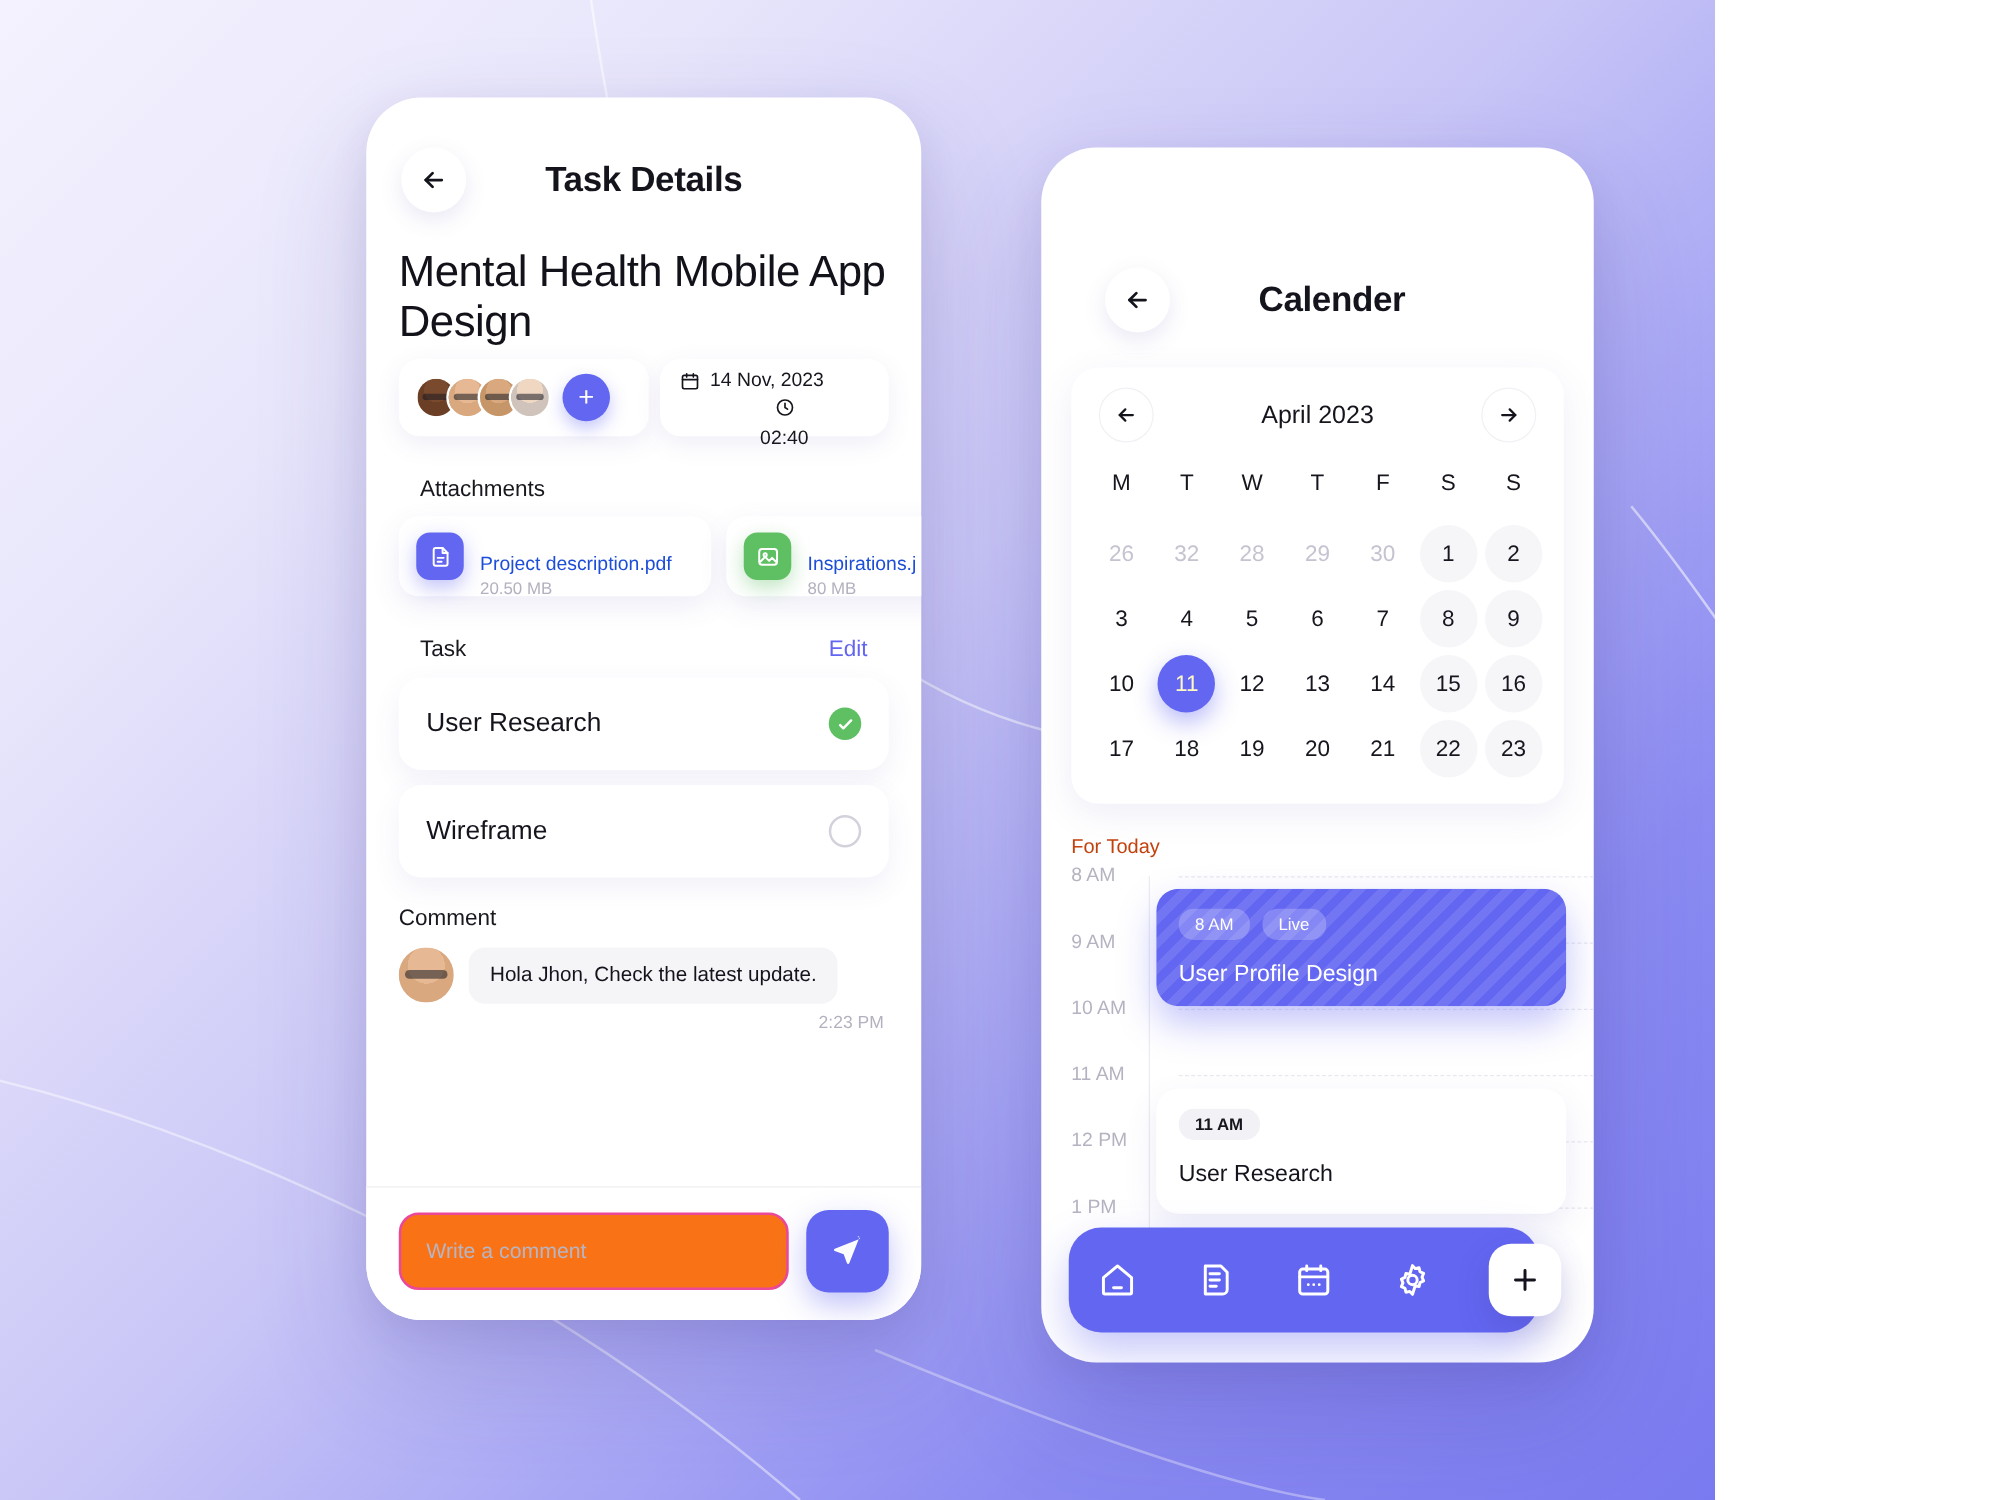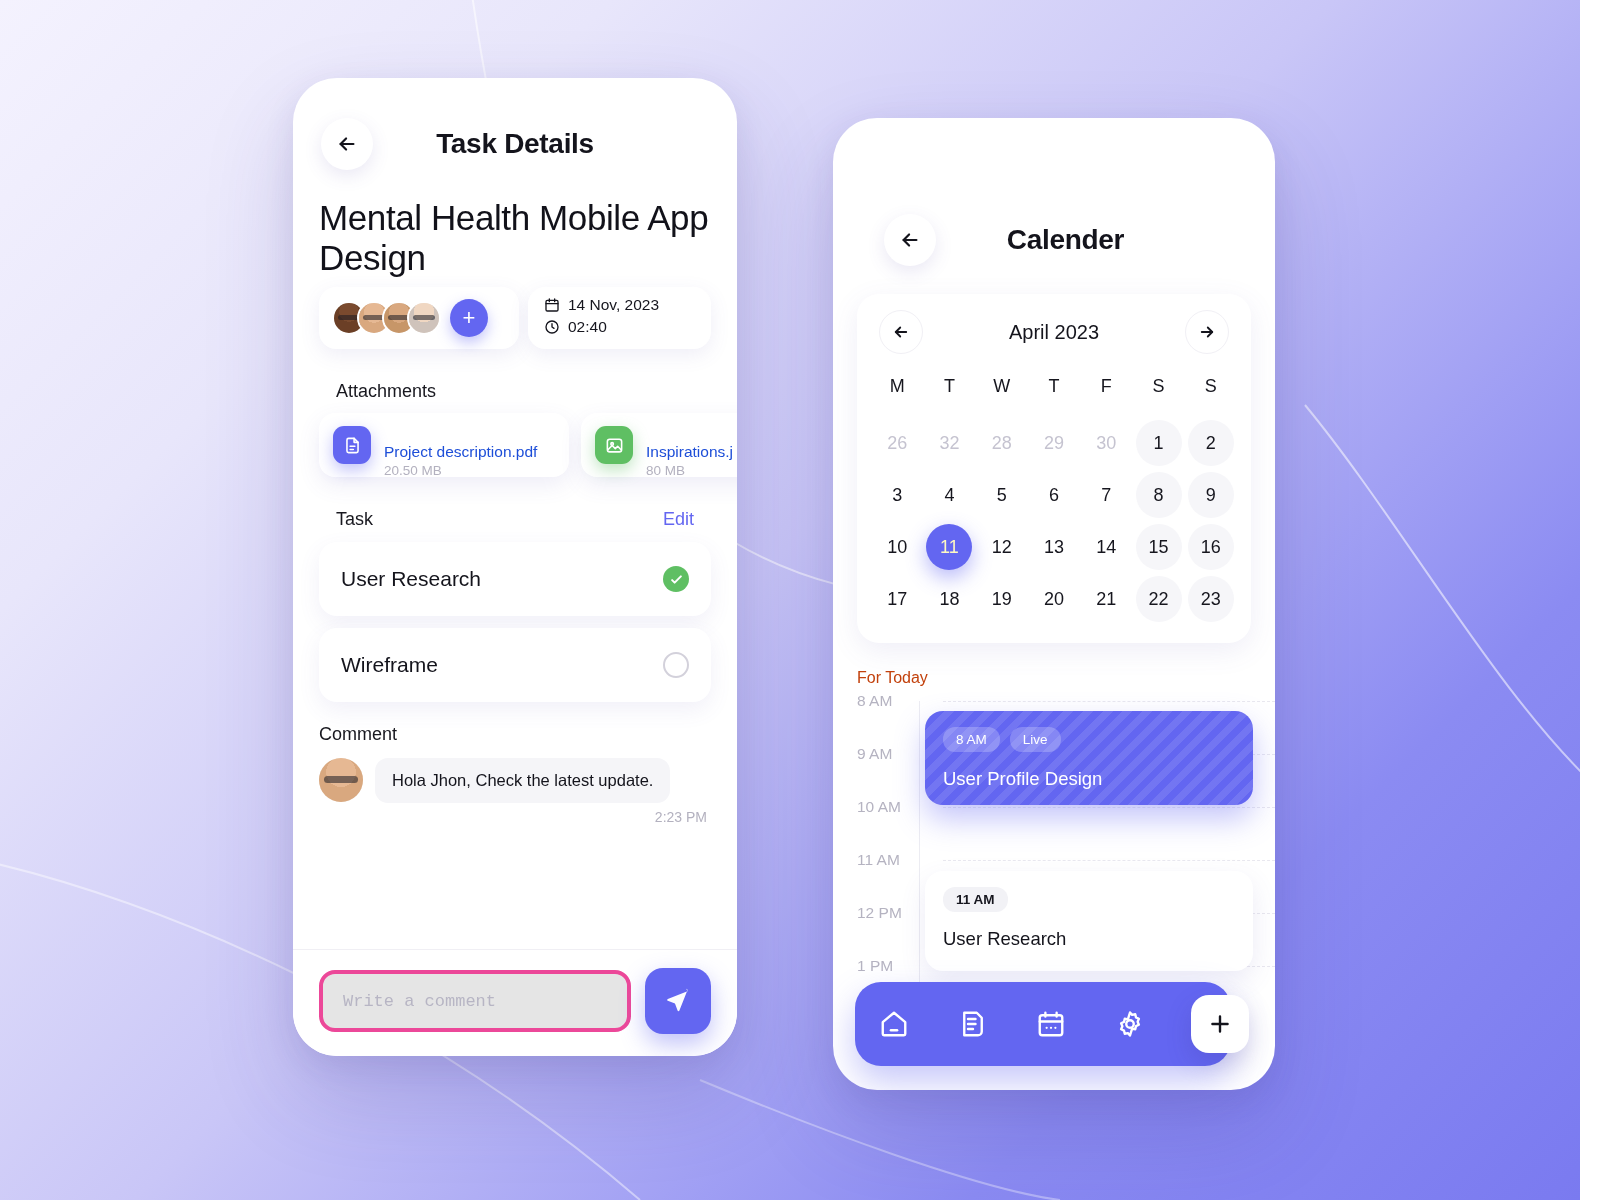--- a/index.html
+++ b/index.html
@@ -3,21 +3,21 @@
 <meta charset="utf-8">
 <style>
   * { box-sizing: border-box; margin: 0; padding: 0; }
   html, body {
     width: 1600px; height: 1200px;
     overflow: hidden;
     font-family: "Liberation Sans", sans-serif;
   }
   #stage {
     position: relative;
-    width: 1580px; height: 1200px;
+    width: 1372px; height: 1200px;
     background: linear-gradient(135deg, #f4f2fe 0%, #e8e6fb 22%, #c9c6f7 48%, #8b8bf2 78%, #7a7af0 100%);
     overflow: hidden;
   }
   
   .bg-curves { position: absolute; inset: 0; pointer-events: none; }
 
   
   .phone {
     position: absolute;
     background: #ffffff;
@@ -82,21 +82,21 @@
     box-shadow: 0 6px 14px rgba(99,102,241,.38);
     flex: none; cursor: pointer;
   }
   .deadline-card {
     flex: 1; height: 62px; border-radius: 17px;
     background: #fff;
     box-shadow: 0 6px 20px rgba(100,90,180,.10);
     padding: 9px 0 0 16px;
   }
   .dl-line { display: flex; align-items: center; gap: 8px; font-size: 15.5px; color: #16161e; }
-  .dl-line + .dl-line { margin-top: 4px; }
+  .dl-line + .dl-line { margin-top: 4px; flex-direction: column; }
 
   .sec-head {
     padding: 0 43px; margin-top: 32px;
     display: flex; align-items: center; justify-content: space-between;
   }
   .sec-head h3 { font-size: 18px; font-weight: 400; color: #18181f; }
   .edit-link { font-size: 18px; color: #6366f1; cursor: pointer; }
 
   .attach-row { display: flex; gap: 12px; padding: 0 0 0 26px; margin-top: 11px; }
   .attach-card {
@@ -144,23 +144,23 @@
 
   .composer {
     position: absolute; left: 0; right: 0; bottom: 0;
     border-top: 1px solid #f0eff4;
     padding: 18px 26px 22px 26px;
     display: flex; align-items: center; gap: 14px;
     background: #fff;
   }
   .cmt-input {
     flex: 1; height: 62px; border-radius: 16px;
-    border: 4px solid #ec4899; background: #e5e5e5;
+    border: 2px solid #ec4899; background: #f97316;
     padding: 0 20px; font-size: 17px; color: #14141c;
-    font-family: Liberation Mono, monospace; outline: none;
+    font-family: Liberation Sans, sans-serif; outline: none;
   }
   .cmt-input::placeholder { color: #b7b5c4; }
   .send-btn {
     width: 66px; height: 66px; border-radius: 18px; flex: none;
     background: #6366f1; display: flex; align-items: center; justify-content: center;
     box-shadow: 0 10px 24px rgba(99,102,241,.40); cursor: pointer;
   }
 
   
   .cal-card {

